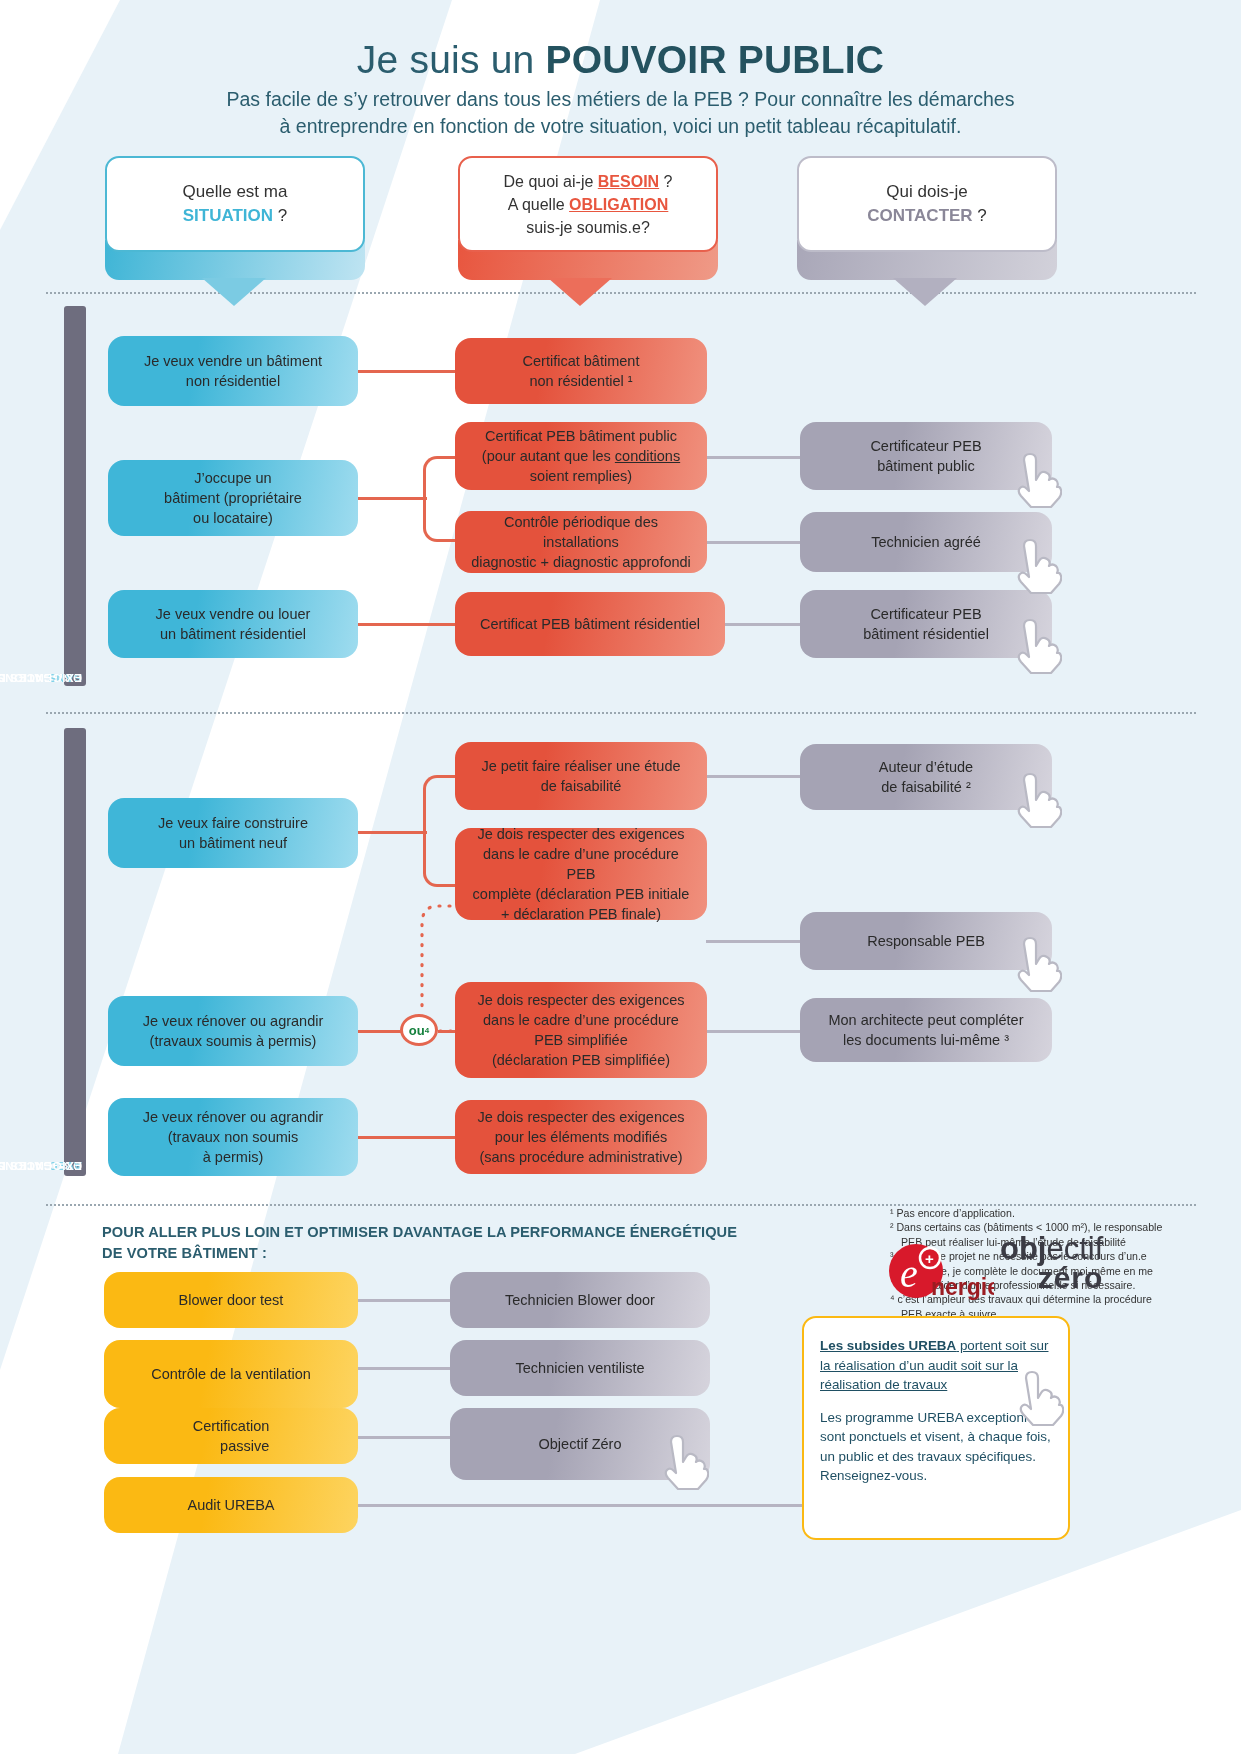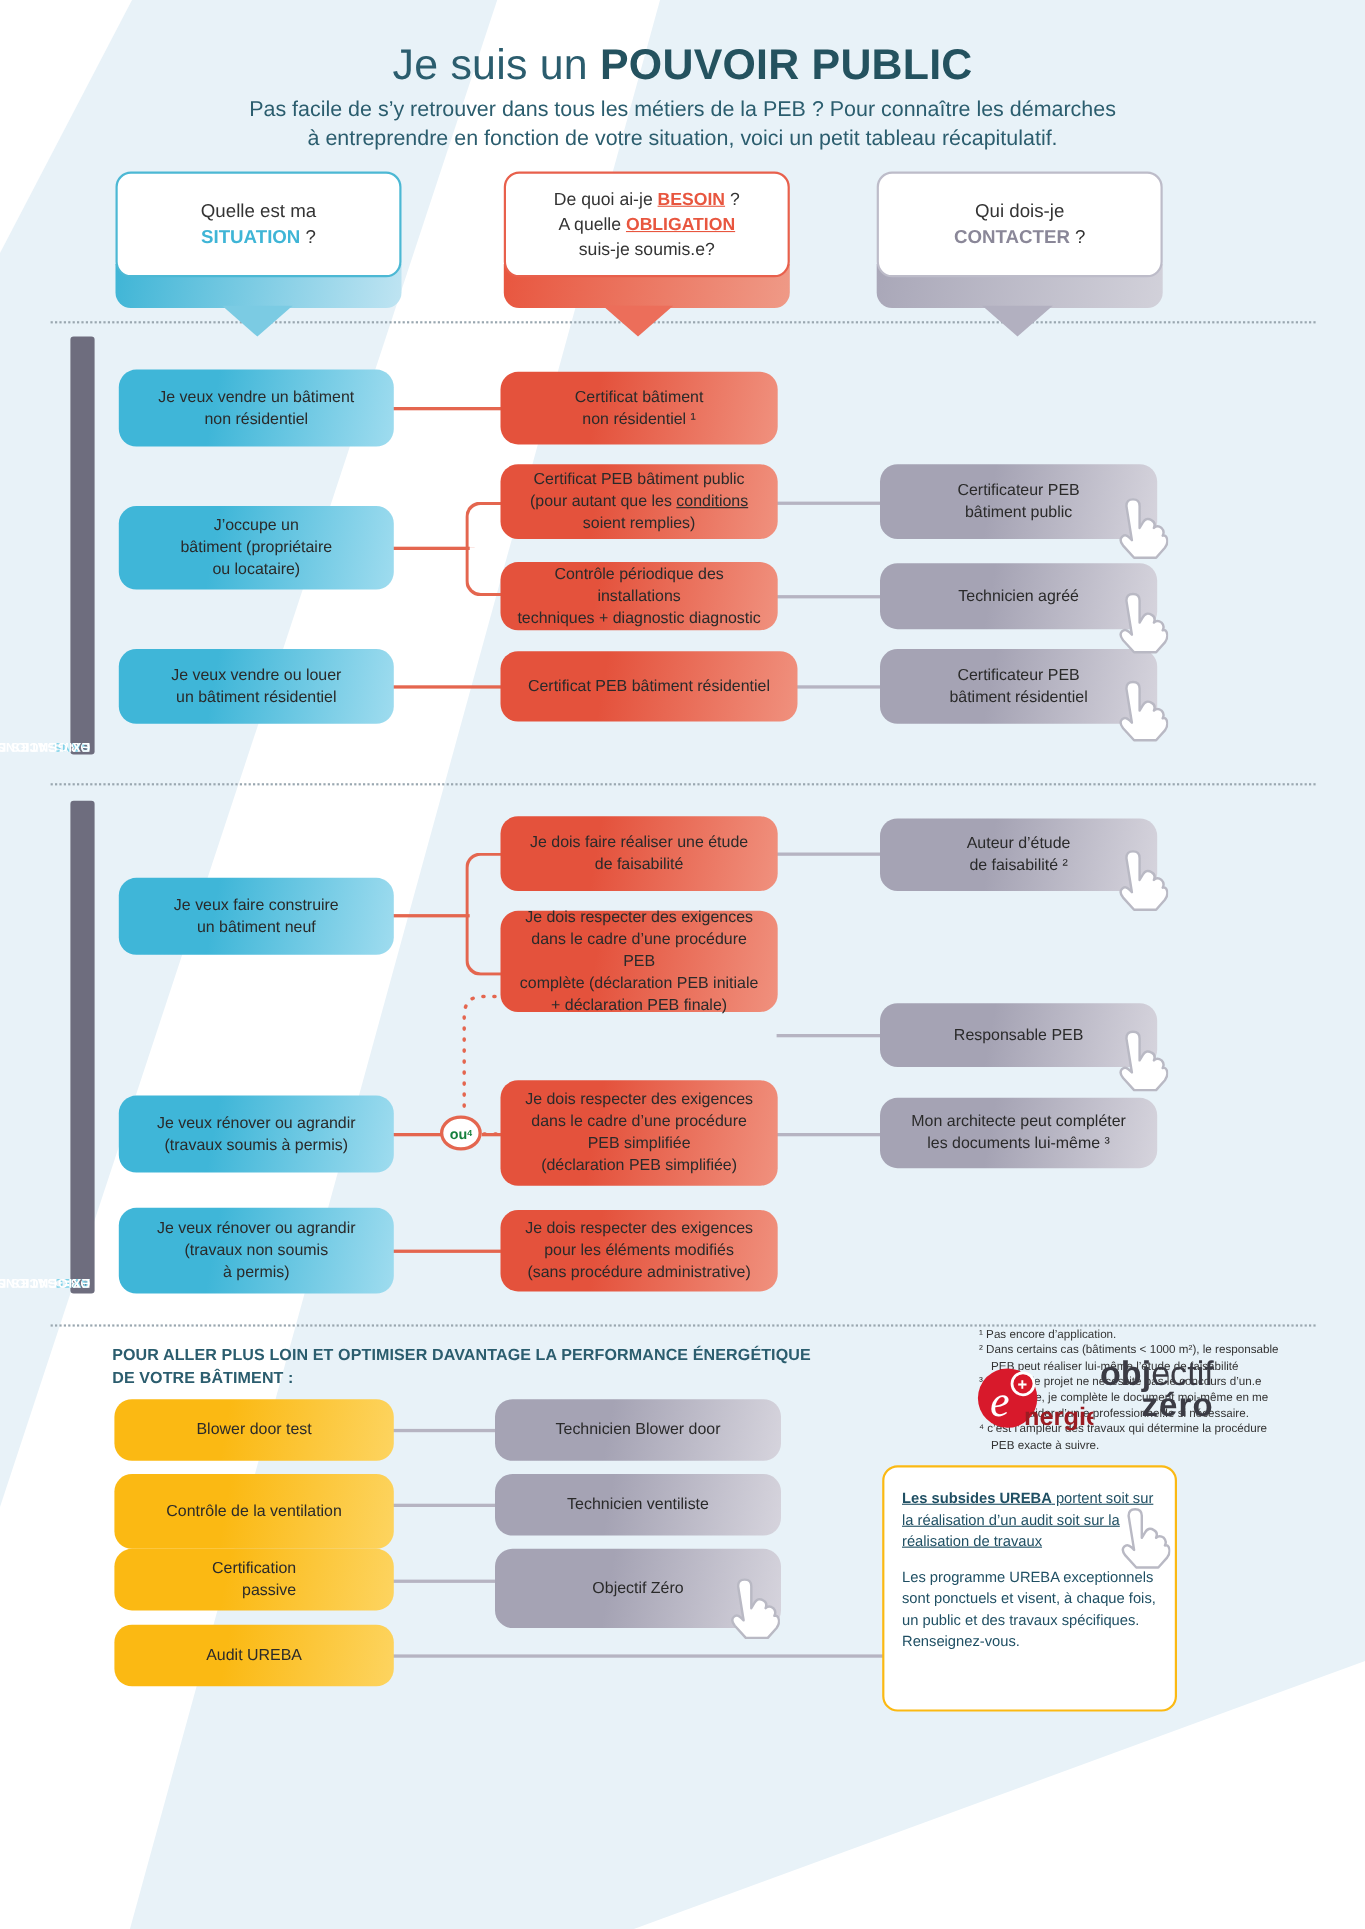--- a/index.html
+++ b/index.html
@@ -91,21 +91,21 @@
 
   
   #bottom-title { position:absolute; left:102px; top:1222px; width:640px;
                   font-size:14.6px; font-weight:bold; line-height:21px;
                   color:#2b5d6e; letter-spacing:.1px; z-index:6;}
 
   
   #ureba { position:absolute; left:802px; top:1316px; width:268px; height:224px;
            border:2px solid #fbb913; border-radius:14px; background:#fff;
            padding:18px 16px; z-index:6; font-size:13.4px; line-height:19.5px;
-           color:#1f4f63;margin-top:16px; }
+           color:#1f4f63; }
   #ureba .lead { color:#1f4f63; }
   #ureba .lead b { text-decoration:underline; }
   #ureba .body { margin-top:13px; color:#1f4f63; }
 
   
   #logo-energie { position:absolute; left:884px; top:1243px; z-index:7; }
   #logo-objectif { position:absolute; left:1000px; top:1234px; z-index:7;
                    font-size:31px; font-weight:bold; color:#3b3b44; line-height:29px; }
   #logo-objectif .light { font-weight:normal; }
   #logo-objectif .sub { font-size:30px; letter-spacing:1px; }
@@ -209,21 +209,21 @@
     <span style="white-space:pre-line">Certificat bâtiment
 non résidentiel ¹</span>
   </div>
 <div class="node red" style="left:455px; top:422px; width:252px; height:68px;">
   <span style="white-space:pre-line"><span>Certificat PEB bâtiment public
 (pour autant que les </span><span class="u">conditions</span><span>
 soient remplies)</span></span>
 </div>
 <div class="node red" style="left:455px; top:511px; width:252px; height:62px;">
     <span style="white-space:pre-line">Contrôle périodique des installations
-techniques + diagnostic diagnostic</span>
+diagnostic + diagnostic approfondi</span>
   </div>
 <div class="node red" style="left:455px; top:592px; width:270px; height:64px;">
     <span style="white-space:pre-line">Certificat PEB bâtiment résidentiel</span>
   </div>
 
 <div class="node purple" style="left:800px; top:422px; width:252px; height:68px;">
     <span style="white-space:pre-line">Certificateur PEB
 bâtiment public</span>
   </div>
 <div class="node purple" style="left:800px; top:512px; width:252px; height:60px;">
@@ -275,21 +275,21 @@
     <span style="white-space:pre-line">Je veux rénover ou agrandir
 (travaux soumis à permis)</span>
   </div>
 <div class="node blue" style="left:108px; top:1098px; width:250px; height:78px;">
     <span style="white-space:pre-line">Je veux rénover ou agrandir
 (travaux non soumis
 à permis)</span>
   </div>
 
 <div class="node red" style="left:455px; top:742px;  width:252px; height:68px;">
-    <span style="white-space:pre-line">Je dois faire réaliser une étude
+    <span style="white-space:pre-line">Je petit faire réaliser une étude
 de faisabilité</span>
   </div>
 <div class="node red" style="left:455px; top:828px;  width:252px; height:92px;">
     <span style="white-space:pre-line">Je dois respecter des exigences
 dans le cadre d’une procédure PEB
 complète (déclaration PEB initiale
 + déclaration PEB finale)</span>
   </div>
 <div class="node red" style="left:455px; top:982px;  width:252px; height:96px;">
     <span style="white-space:pre-line">Je dois respecter des exigences

